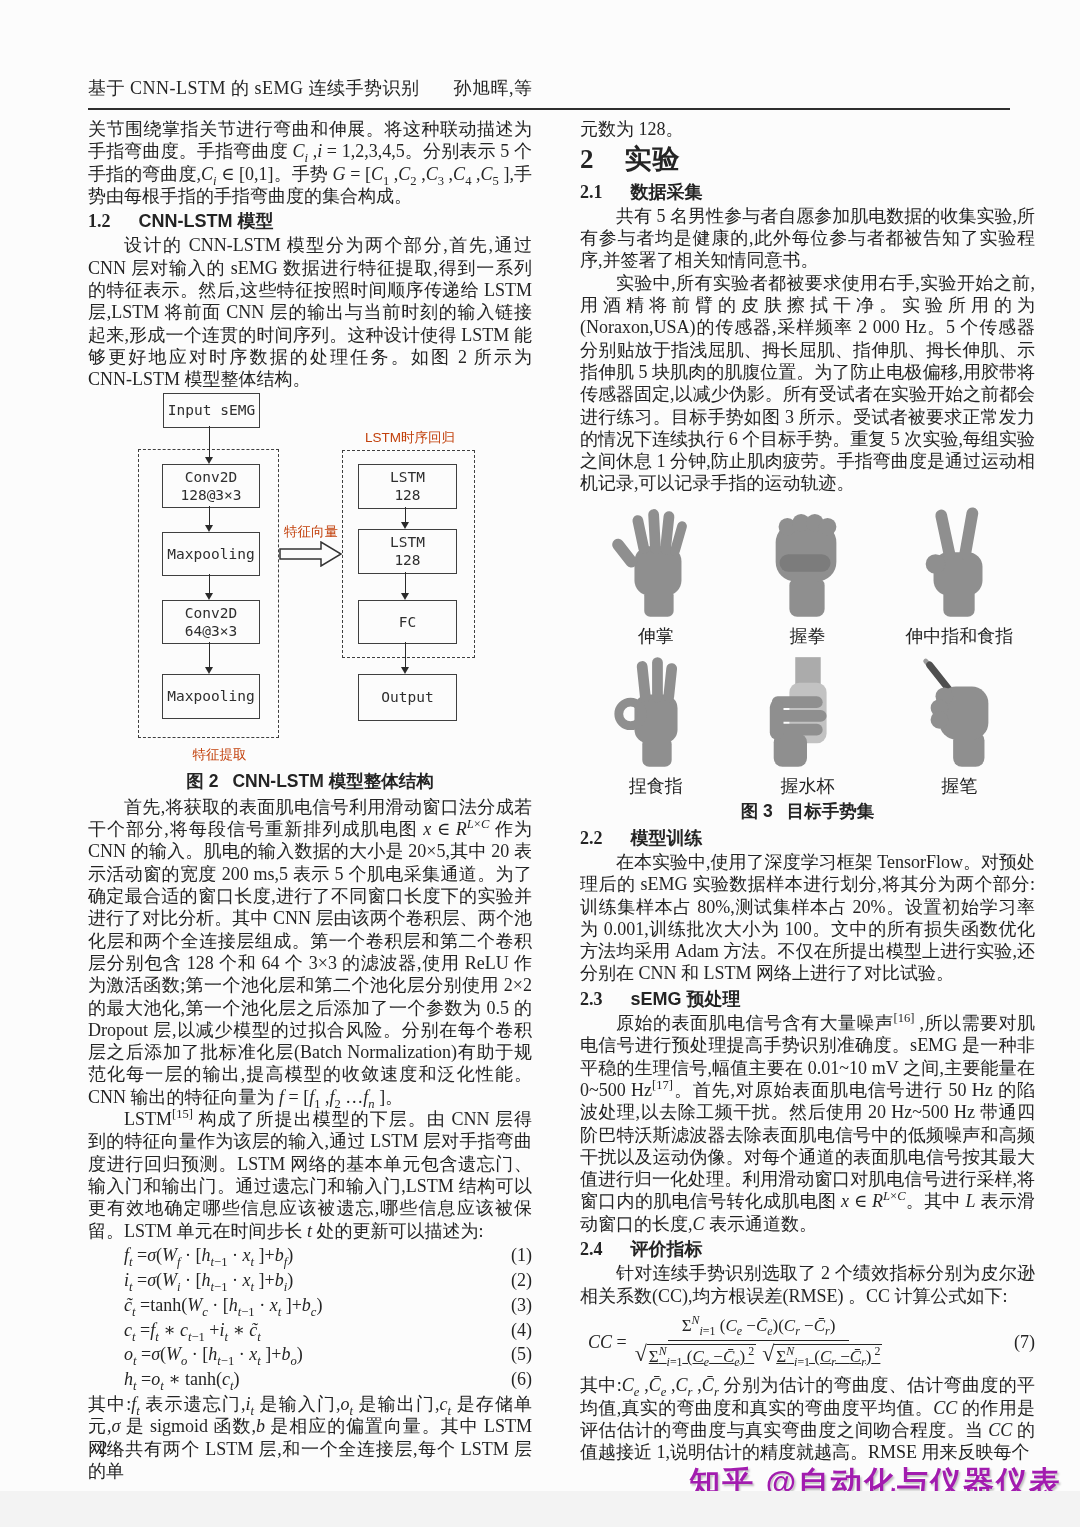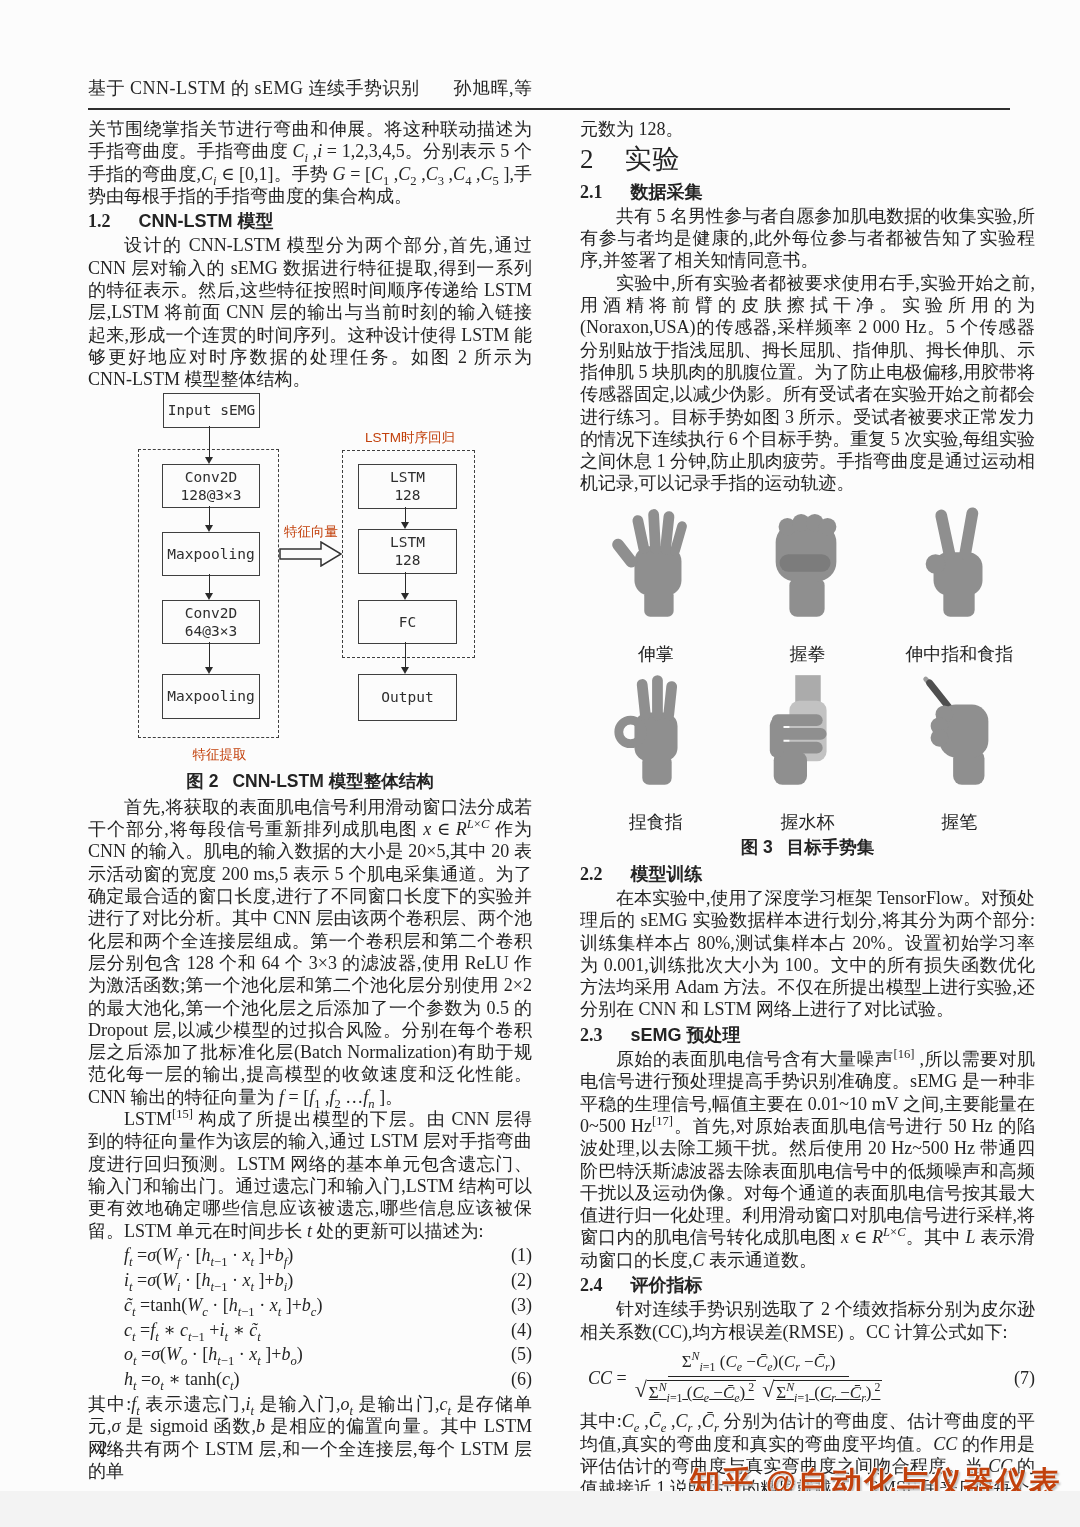--- a/index.html
+++ b/index.html
@@ -13,21 +13,21 @@
   .col{position:absolute;top:118px;font-size:18px;line-height:22.3px;text-align:justify;}
   .col-left{left:88px;width:444px;}
   .col-right{left:580px;width:455px;}
   p{margin:0;text-indent:2em;}
   p.noindent{text-indent:0;}
   sub,sup{font-size:70%;line-height:0;}
   
   .hsub{font-family:"Liberation Sans","DejaVu Sans",sans-serif;font-weight:700;font-size:18px;
         margin:3px 0 2px;text-align:left;}
   .hsub .hnum{margin-right:28px;font-family:"Liberation Serif",serif;font-weight:700;}
-  .hmain{font-size:27px;font-weight:400;margin:8px 0 10px;text-align:left;letter-spacing:1px;}
+  .hmain{font-size:27px;font-weight:700;margin:8px 0 10px;text-align:left;letter-spacing:1px;}
   .hmain .hnum{margin-right:30px;}
   
   .caption{font-family:"Liberation Sans","DejaVu Sans",sans-serif;font-weight:700;font-size:17.5px;
            text-align:center;margin:3px 0 4px;text-indent:0;}
   .caption .capnum{margin-right:14px;}
   
   .eq{display:flex;align-items:center;margin:2.5px 0;padding-left:36px;text-indent:0;}
   .eq .ebody{flex:1;text-align:left;}
   .eq .etag{width:46px;text-align:right;}
   
@@ -38,36 +38,36 @@
   .dashed{position:absolute;border:1.5px dashed #3f3f3f;}
   .dlabel{position:absolute;font-size:13.5px;color:#c2410c;
           font-family:"Liberation Sans","DejaVu Sans",sans-serif;text-align:center;}
   .varrow{position:absolute;width:0;border-left:1.6px solid #2a2a2a;}
   .varrow::after{content:"";position:absolute;left:-5.3px;bottom:-6px;
                  border:4.5px solid transparent;border-top:7px solid #2a2a2a;border-bottom:0;}
   
   .fig3grid{display:grid;grid-template-columns:repeat(3,1fr);row-gap:6px;margin:8px 0 0;}
   .gcell{display:flex;flex-direction:column;align-items:center;}
   .gimg{height:114px;display:flex;align-items:flex-end;justify-content:center;}
-  .glabel{font-size:18px;margin-top:26px;text-align:right;}
+  .glabel{font-size:18px;margin-top:8px;text-align:right;}
   
   .eq7{display:flex;align-items:center;margin:8px 0 6px;text-indent:0;}
   .eq7 .lhs{margin:0 8px 0 8px;}
   .eq7 .frac{display:inline-flex;flex-direction:column;align-items:center;font-size:17px;}
   .eq7 .fnum{border-bottom:1.5px solid #222;padding:0 14px 3px;}
   .eq7 .fden{display:flex;gap:6px;padding-top:3px;align-items:flex-start;}
   .sqrt{display:inline-flex;align-items:flex-start;}
   .sqrt .radsign{font-size:22px;line-height:20px;}
   .sqrt .rad{border-top:1.5px solid #222;padding:1px 2px 0;text-decoration:underline;}
   .eq7 .etag{flex:1;text-align:right;}
   
   .pagenum{position:absolute;left:88px;top:1438px;font-size:18px;}
   .watermark{position:absolute;right:18px;top:1462px;font-size:31px;letter-spacing:2px;
              font-family:"Liberation Sans","DejaVu Sans",sans-serif;font-weight:700;
-             color:#c2410c;text-shadow:-1px -1px 0 #ffffff,1.5px 1.5px 2px #bfbfbf;}
+             color:#a21caf;text-shadow:-1px -1px 0 #ffffff,1.5px 1.5px 2px #bfbfbf;}
 </style>
 </head>
 <body>
 
 <div class="page">
 
   <div class="header">
     <span>基于 CNN-LSTM 的 sEMG 连续手势识别</span><span class="authors">孙旭晖,等</span>
   </div>
   <div class="hrule"></div>

